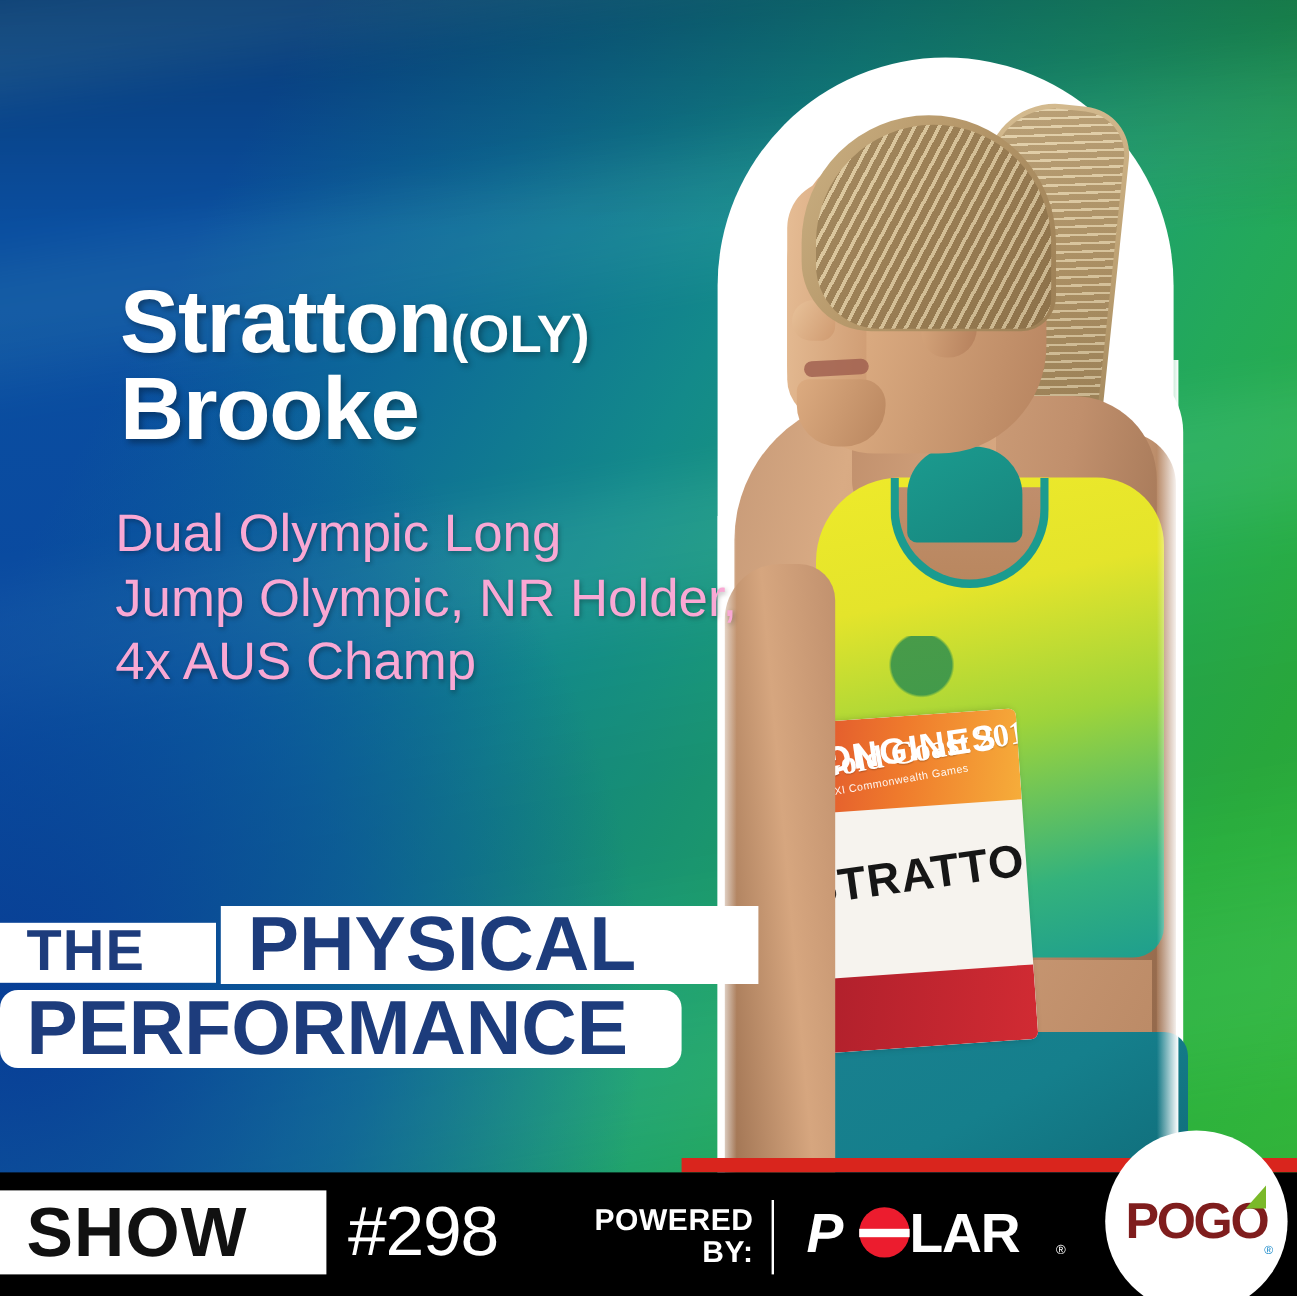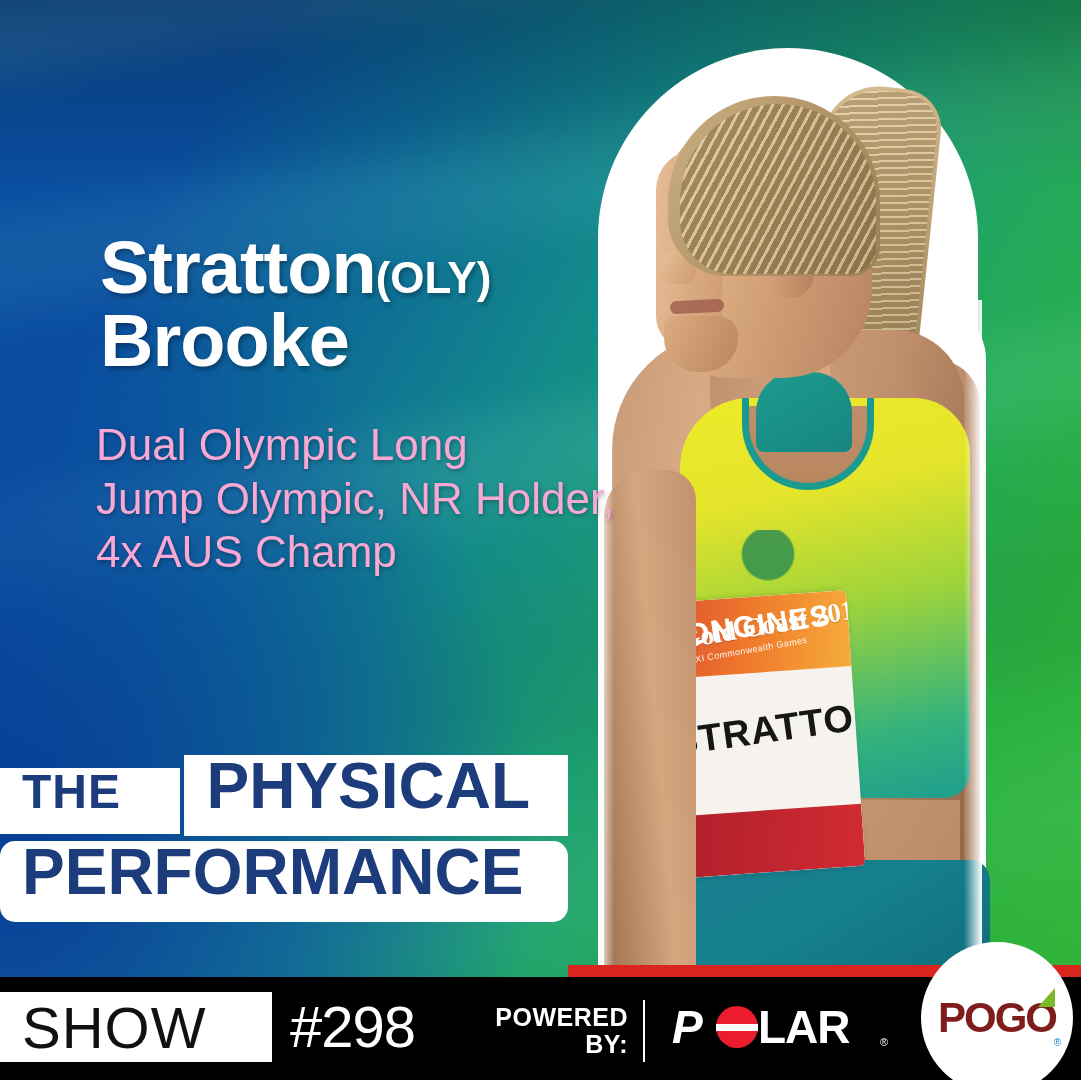--- a/index.html
+++ b/index.html
@@ -328,36 +328,36 @@
     line-height: 1.12;
     letter-spacing: .5px;
     text-shadow: 1px 1px 3px rgba(0,0,0,.35);
   }
 
   
   .logo-stack { position: absolute; left: 0; top: 755px; }
   .logo-row {
     background: #fff;
     display: inline-block;
-    padding: 2px 16px 20px 22px;
+    padding: 2px 16px 4px 22px;
     margin-bottom: 5px;
   }
   .logo-word {
     color: #1d3c7c;
     font-weight: bold;
     letter-spacing: 0px;
     display: block;
     font-family: "Liberation Sans", sans-serif;
   }
   .lw-the   { font-size: 48px; line-height: .92; letter-spacing: 1px;}
   .lw-phys  { font-size: 64px; line-height: .92; }
   .lw-perf  { font-size: 64px; line-height: .92; }
 
   .row-the  { width: 180px; box-sizing: border-box; }
-  .row-phys { width: 384px; box-sizing: border-box; }
+  .row-phys { width: 448px; box-sizing: border-box; }
   .row-perf { width: 568px; box-sizing: border-box; border-radius: 15px; }
 
   
   .black-strip {
     position: absolute;
     left: 0; bottom: 0; width: 100%; height: 103px;
     background: #000;
   }
   .red-bar {
     position: absolute;
@@ -368,21 +368,21 @@
     position: absolute;
     left: 0; bottom: 18px;
     width: 272px; height: 70px;
     background: #fff;
   }
   .show-word {
     position: absolute;
     left: 22px; top: 2px;
     color: #111;
     font-size: 58px;
-    font-weight: normal;
+    font-weight: bold;
     letter-spacing: 1px;
     line-height: 68px;
   }
   .episode {
     position: absolute;
     left: 290px; bottom: 22px;
     color: #fff;
     font-size: 58px;
     font-weight: normal;
     letter-spacing: -1px;

